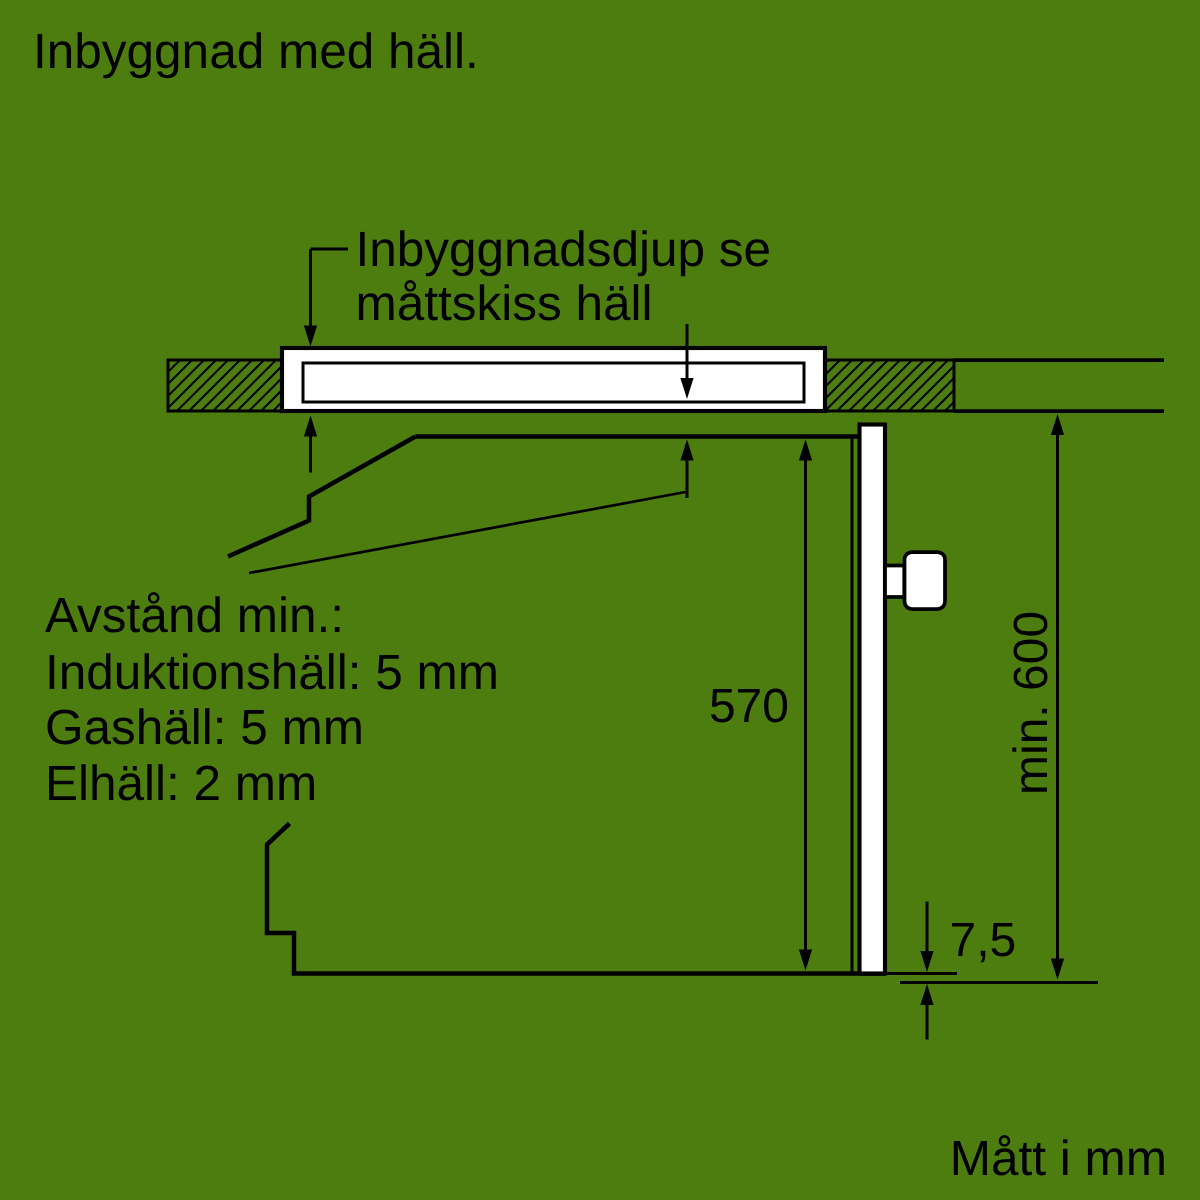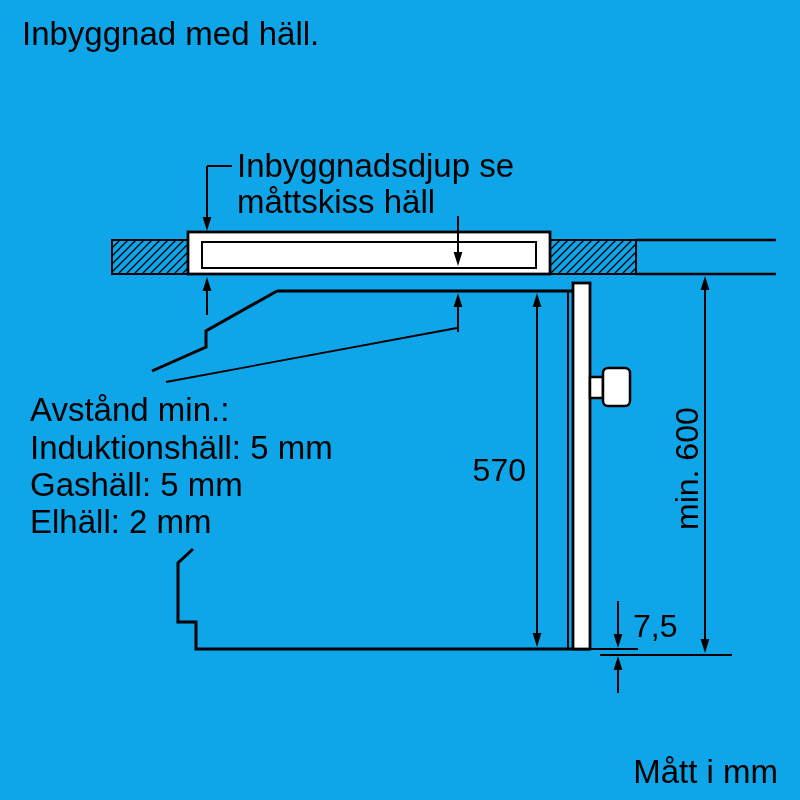--- a/index.html
+++ b/index.html
@@ -1,20 +1,20 @@
 <!DOCTYPE html>
 <html><head>
 <meta charset="utf-8">
 <style>
   html, body { margin: 0; padding: 0; background: #ffffff; }
   .canvas {
     position: relative;
     width: 800px;
     height: 800px;
-    background: #0ea5e9;
+    background: #4d7c0f;
     font-family: "Liberation Sans", sans-serif;
     overflow: hidden;
   }
   svg text {
     font-family: "Liberation Sans", sans-serif;
     fill: #000000;
   }
 </style>
 </head>
 <body>

